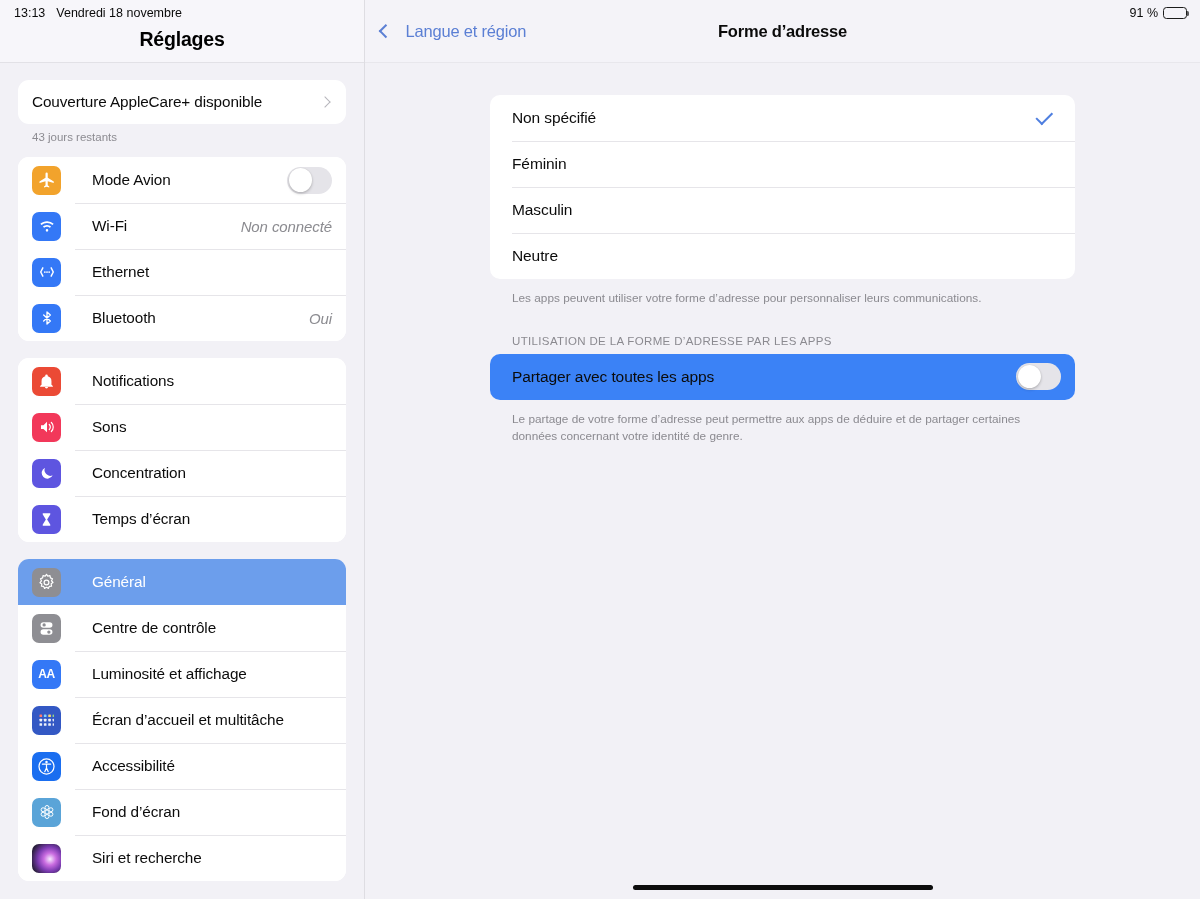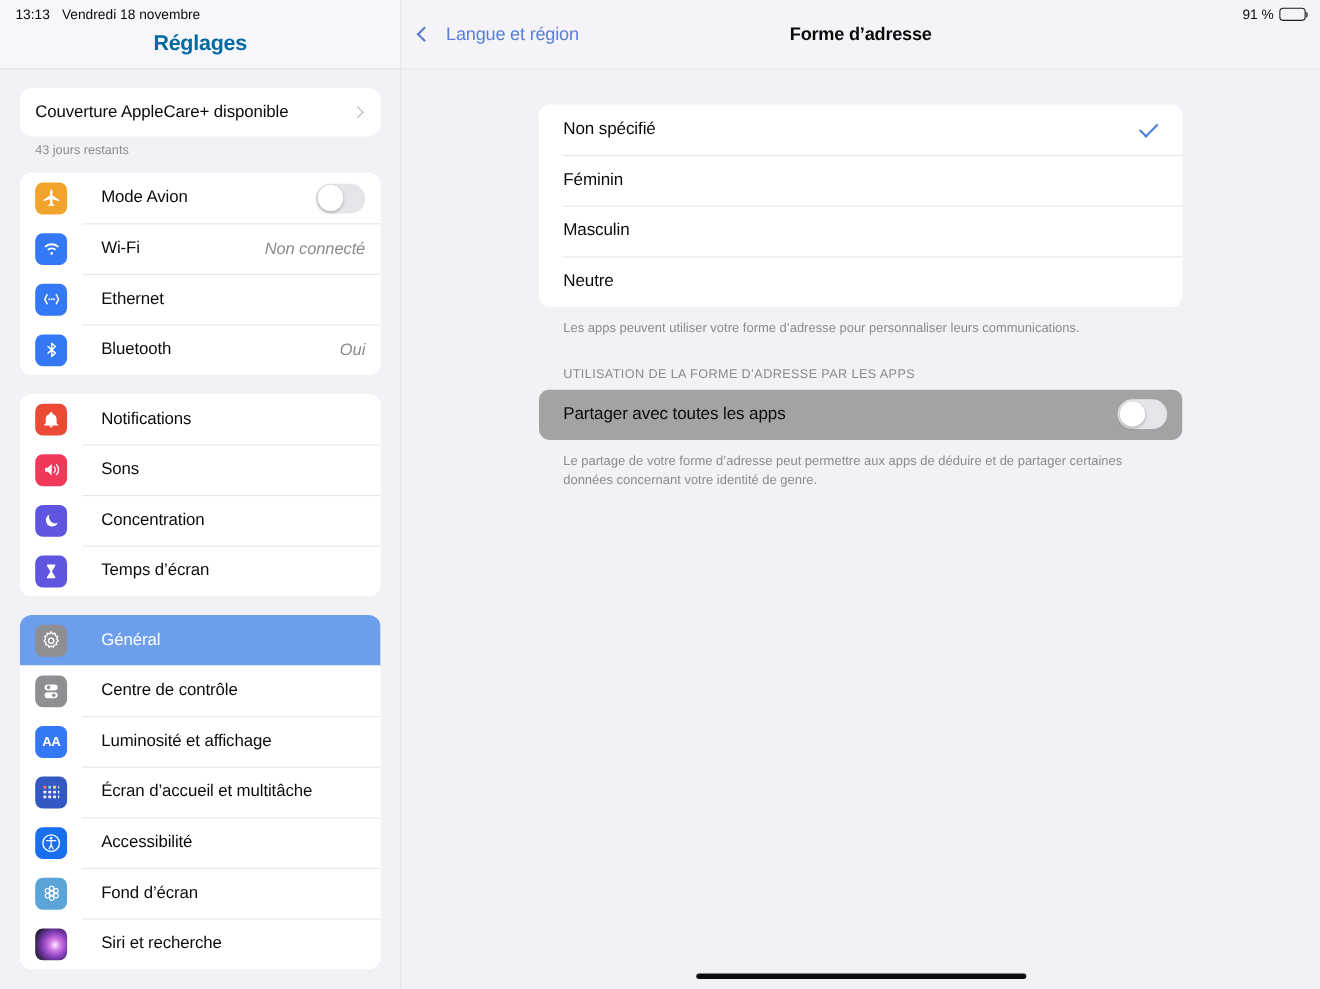--- a/index.html
+++ b/index.html
@@ -36,21 +36,21 @@
     width: 365px; height: 899px; background: #f2f1f6;
     border-right: 1px solid #dedde2;
     position: relative; overflow: hidden;
   }
   .sidebar-header {
     height: 63px; display: flex; align-items: flex-end; justify-content: center;
     padding-bottom: 11px;
     border-bottom: 1px solid #e2e1e6;
     background: #f7f6fa;
   }
-  .sidebar-title { font-size: 19.5px; font-weight: bold; color: #0369a1; letter-spacing: -0.2px; }
+  .sidebar-title { font-size: 19.5px; font-weight: bold; color: #000000; letter-spacing: -0.2px; }
   .sidebar-body { padding: 17px 18px 0 18px; }
 
   .group {
     background: #ffffff; border-radius: 11px; overflow: hidden;
     margin-bottom: 9px;
   }
   .row {
     display: flex; align-items: center; min-height: 46px; height: 46px;
     padding: 0 14px 0 14px; position: relative; background: #fff;
   }
@@ -139,21 +139,21 @@
   .card-note {
     font-size: 11.8px; color: #8b8a90; padding: 11px 22px 0 22px;
     line-height: 1.42; letter-spacing: 0px;
   }
   .section-hdr {
     font-size: 11.5px; color: #8b8a90; padding: 28px 22px 7px 22px;
     letter-spacing: 0.35px;
   }
   .sw-row {
     height: 46px; display: flex; align-items: center; padding: 0 14px 0 22px;
-    background: #a3a3a3;
+    background: #3b82f6;
   }
 
   
   .home-indicator {
     position: absolute; bottom: 9px; left: 50%; transform: translateX(-50%);
     width: 300px; height: 5.5px; border-radius: 3px; background: #0d0d0d;
   }
 </style>
 </head>
 <body>

